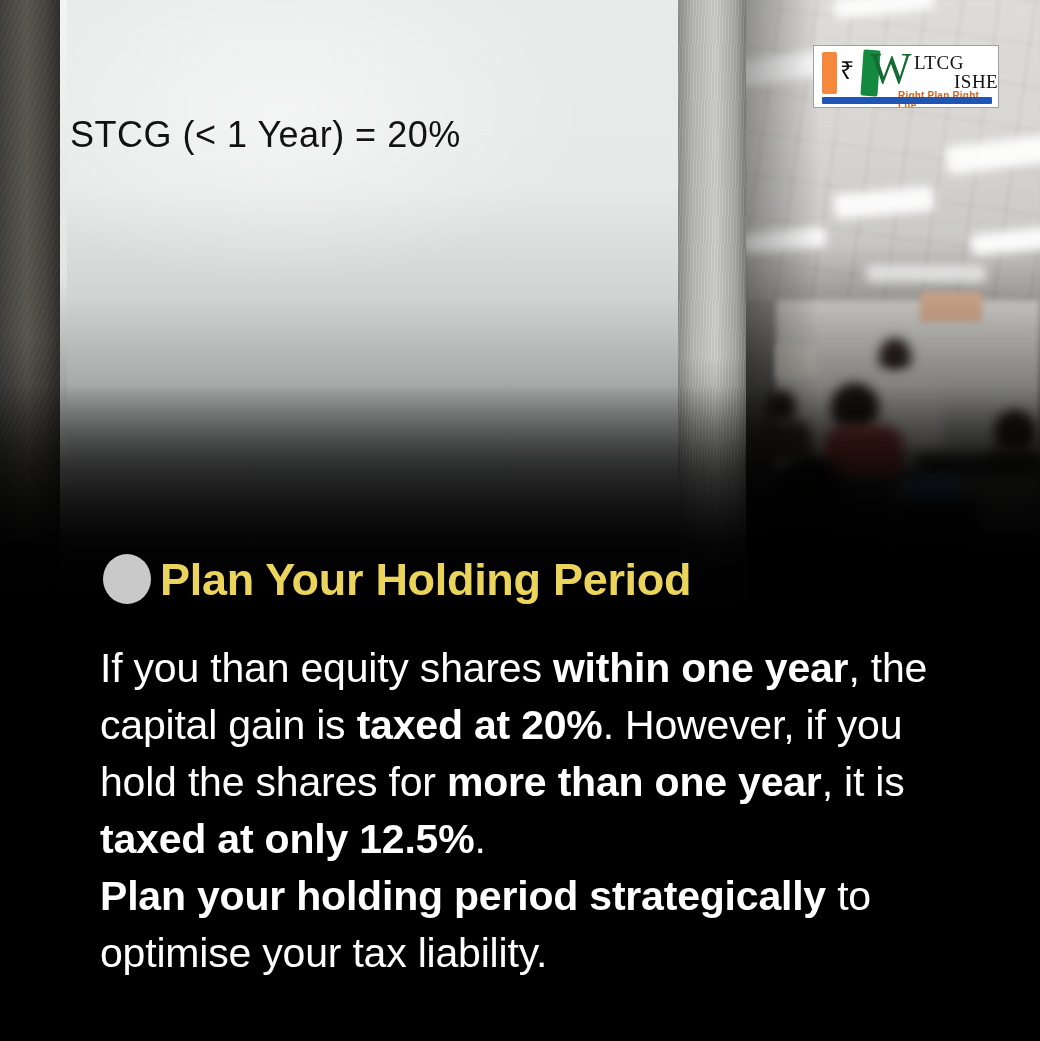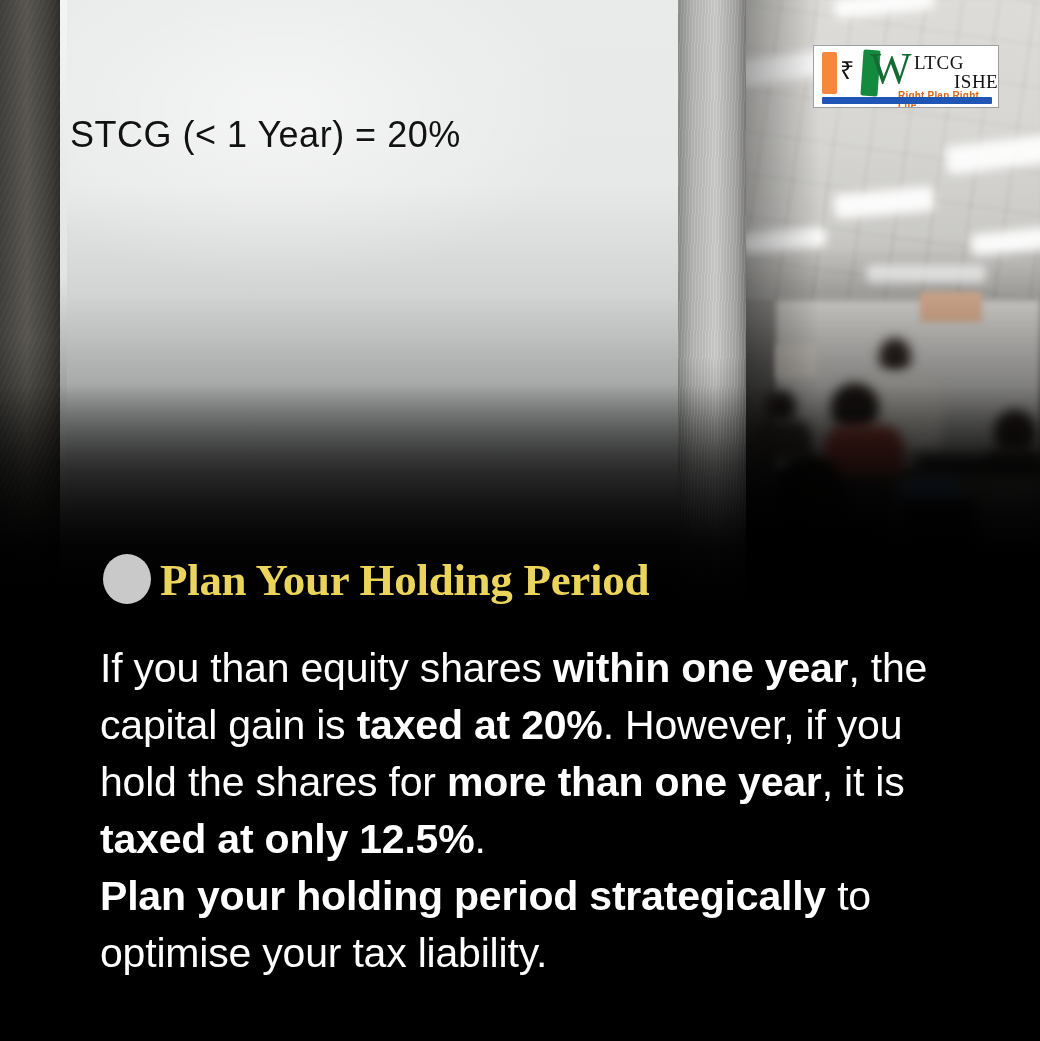--- a/index.html
+++ b/index.html
@@ -245,21 +245,20 @@
     border-radius: 1px;
   }
 
   
   .headline-row {
     position: absolute;
     left: 0; top: 552px;
     width: 916px; height: 60px;
     display: flex;
     align-items: center;
-    font-family: Liberation Serif, serif;
   }
   .bullet-dot {
     position: absolute;
     left: 103px; top: 2px;
     width: 48px; height: 50px;
     background: #c9c9c9;
     border-radius: 50%;
   }
   .headline {
     position: absolute;

